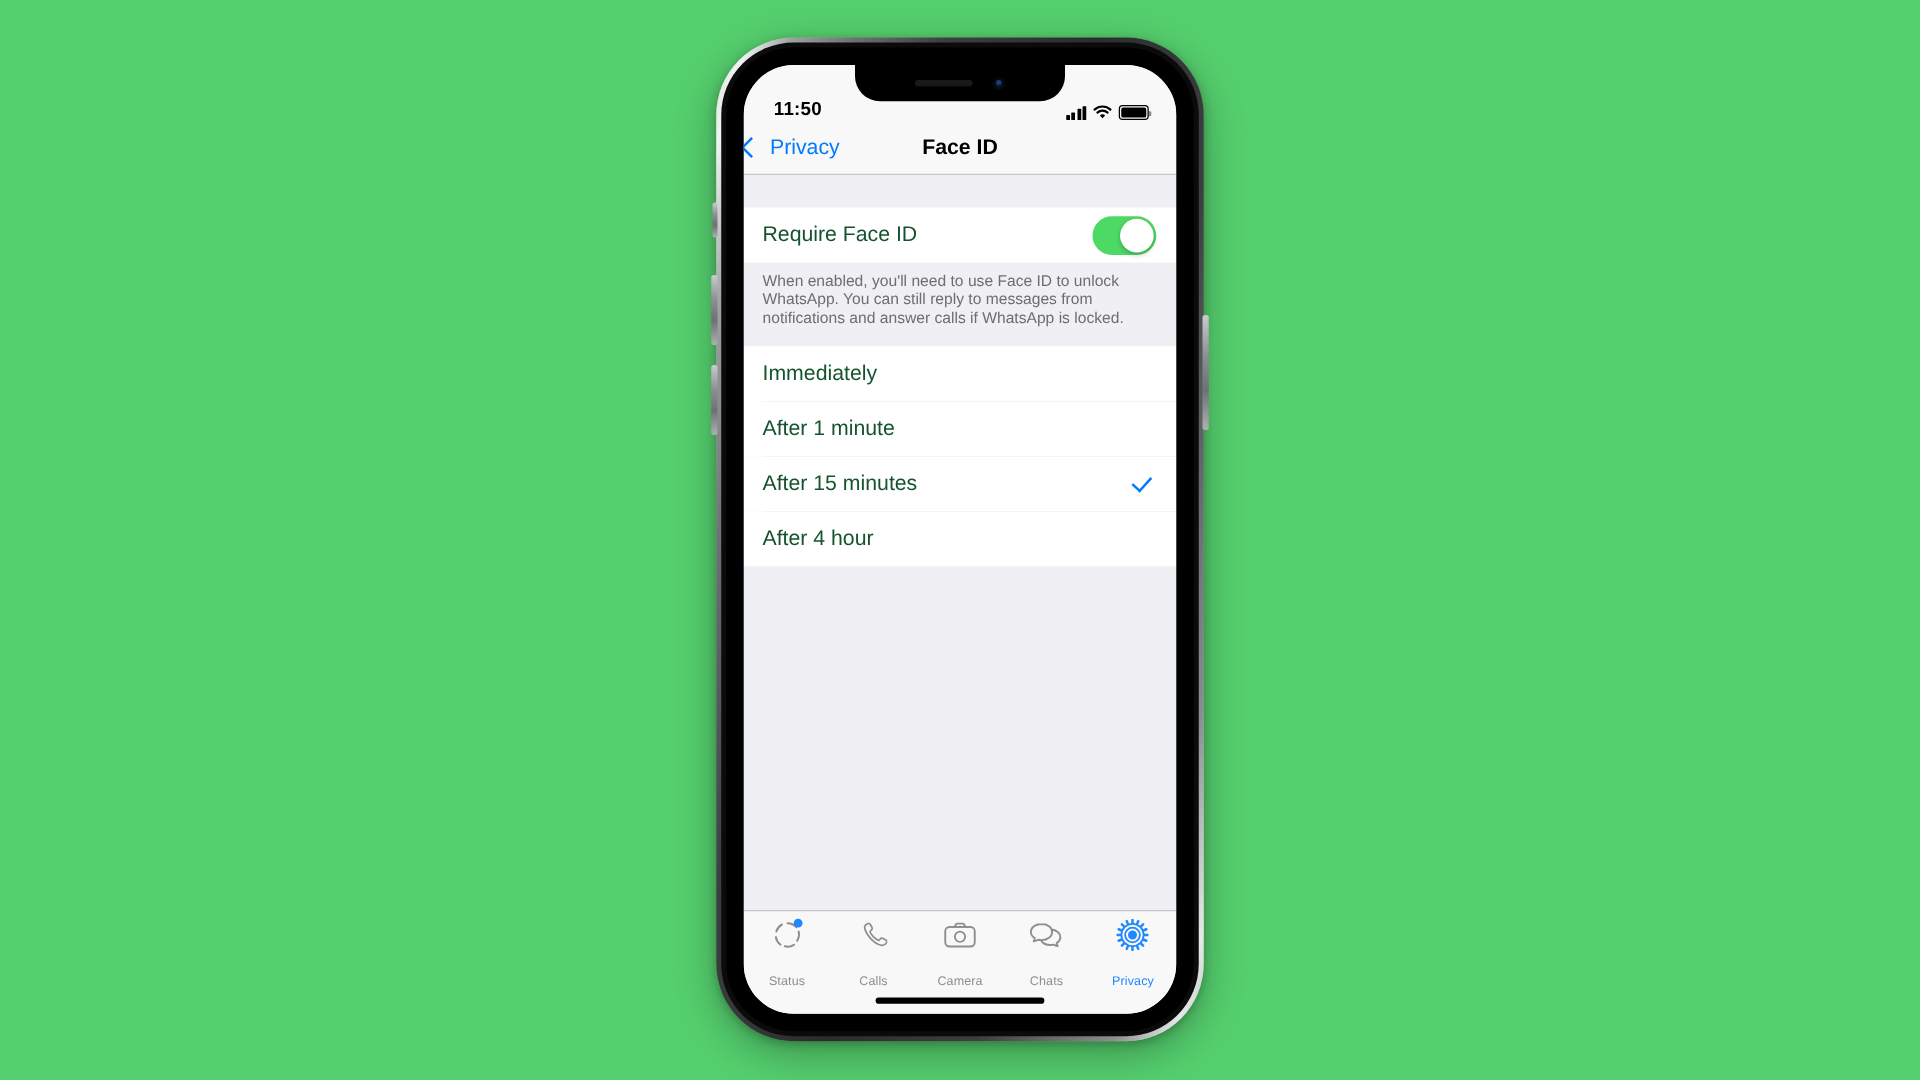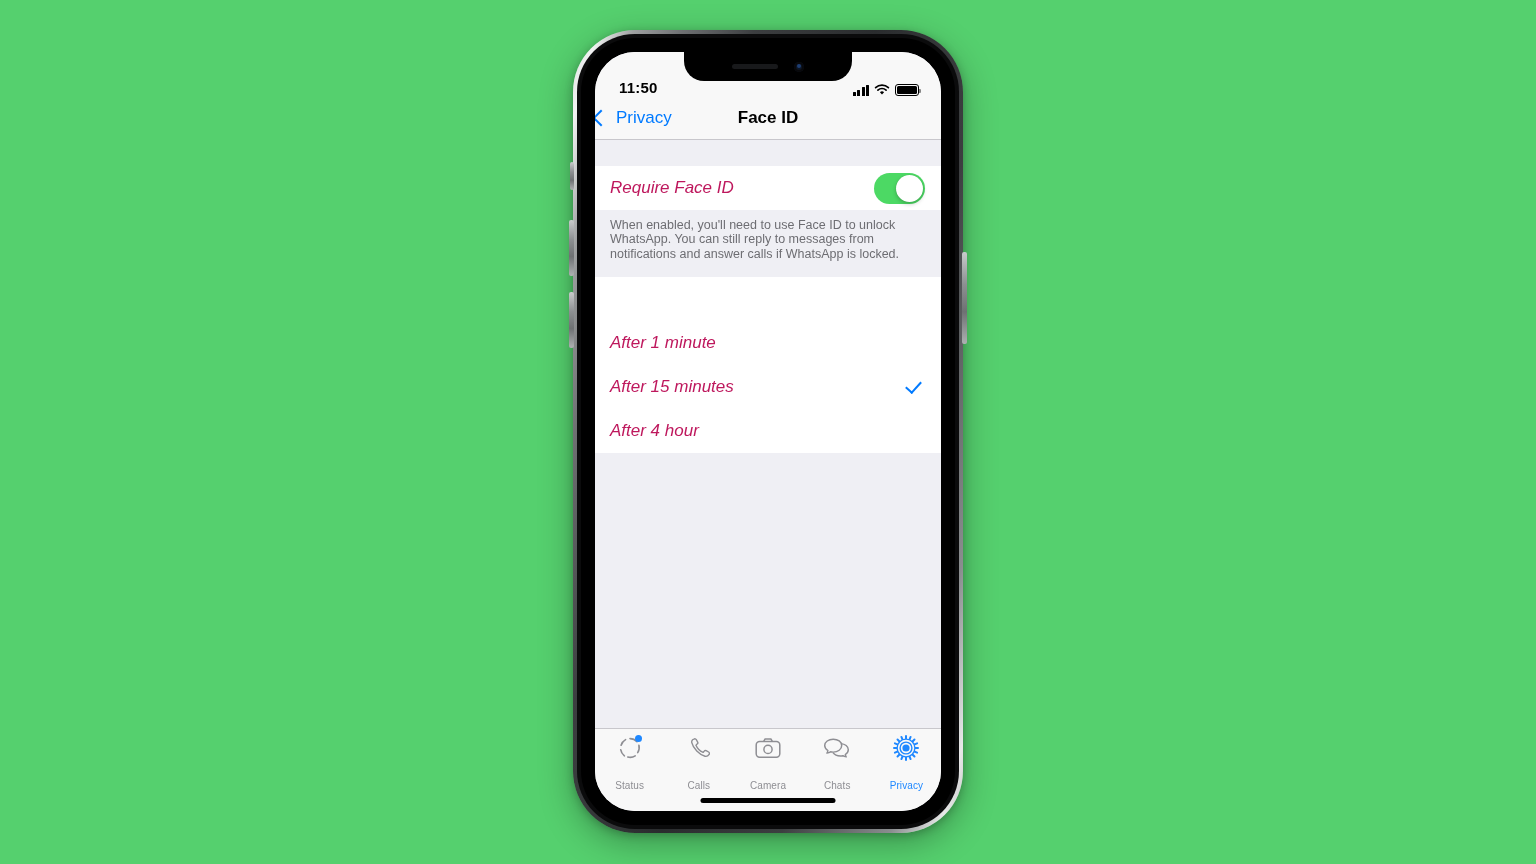--- a/index.html
+++ b/index.html
@@ -212,23 +212,22 @@
   .cell {
     background: #fff;
     min-height: 44px;
     display: flex;
     align-items: center;
     padding: 0 16px 0 15px;
     position: relative;
   }
   .cell-label {
     font-size: 17px;
-    color: #be185d;
+    color: #14532d;
     flex: 1;
-    font-style: italic;
   }
   .cell-sep {
     position: absolute;
     left: 15px; right: 0; bottom: 0;
     height: 0.5px;
     background: #c8c7cc;
   }
 
   .toggle-row { height: 44px; }
 
@@ -376,20 +375,21 @@
       <div class="cell toggle-row">
         <span class="cell-label">Require Face ID</span>
         <span class="toggle">
           <span class="knob"></span>
         </span>
       </div>
 
       <div class="footer-note">When enabled, you'll need to use Face ID to unlock WhatsApp. You can still reply to messages from notifications and answer calls if WhatsApp is locked.</div>
 
       <div class="cell option-cell">
+        <span class="cell-label">Immediately</span>
         <span class="cell-sep"></span>
       </div>
 
       <div class="cell option-cell">
         <span class="cell-label">After 1 minute</span>
         <span class="cell-sep"></span>
       </div>
 
       <div class="cell option-cell">
         <span class="cell-label">After 15 minutes</span>

